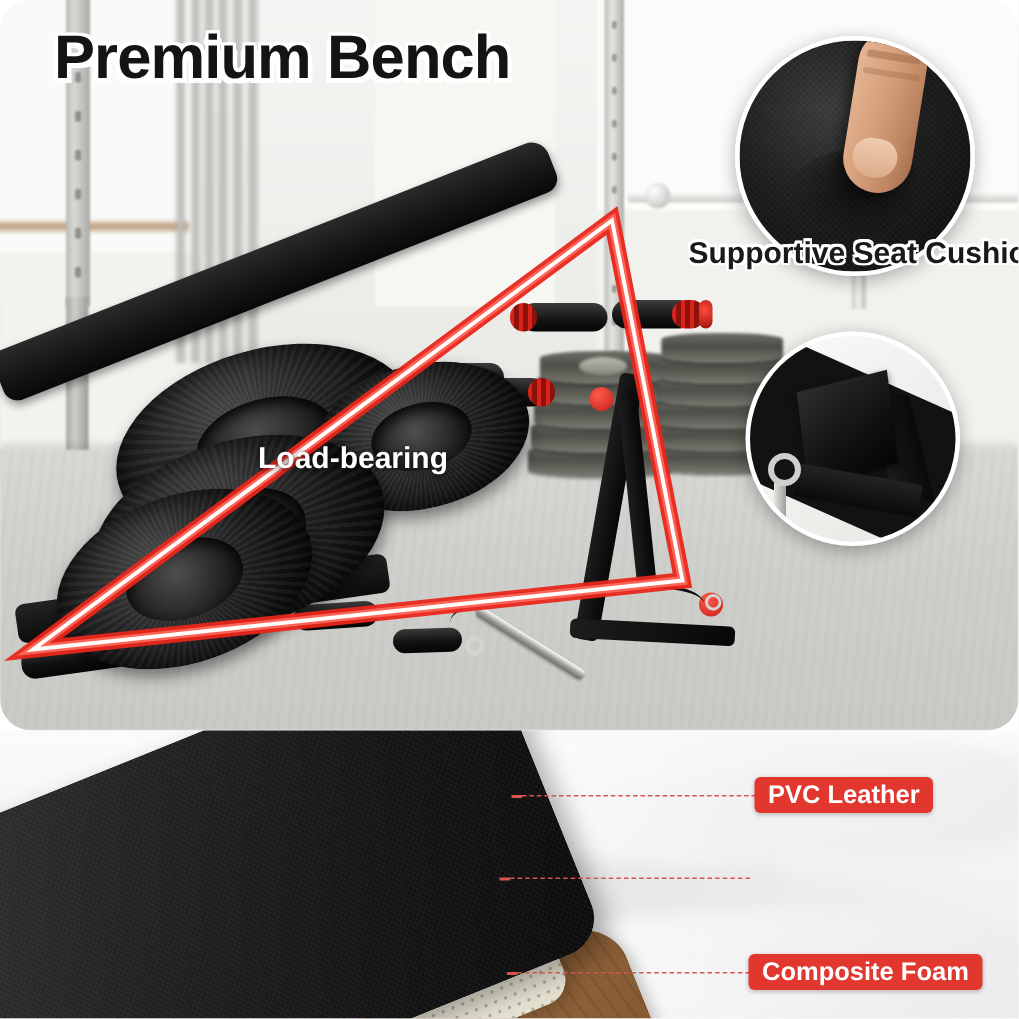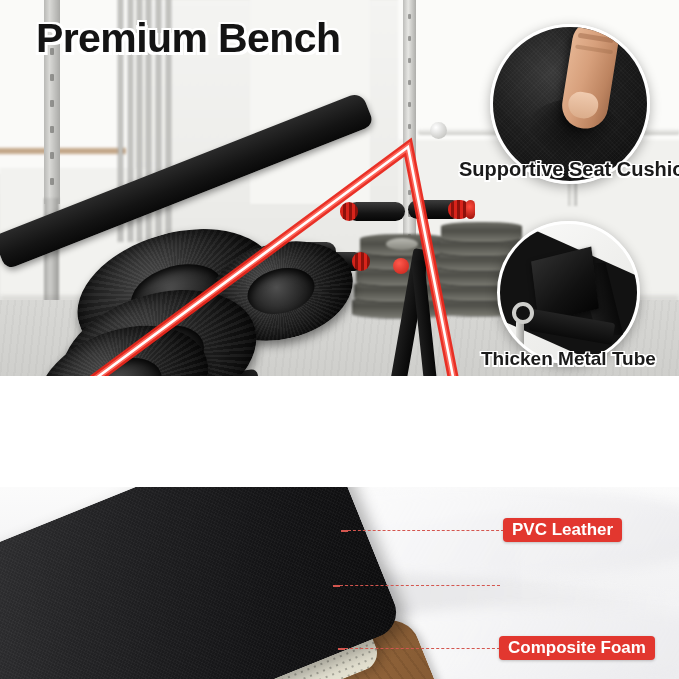--- a/index.html
+++ b/index.html
@@ -2,22 +2,22 @@
 <html><head>
 <meta charset="utf-8">
 <style>
   * { margin:0; padding:0; box-sizing:border-box; }
   html,body { width:679px; height:679px; overflow:hidden; background:#fff;
               font-family:"Liberation Sans", sans-serif; }
 
   #stage { position:relative; width:679px; height:679px; overflow:hidden; }
 
   
-  .scene-top { position:absolute; left:0; top:0; width:679px; height:376px;
-               overflow:hidden; background:#e9e9e7; }
+  .scene-top { position:absolute; left:0; top:0; width:679px; height:487px;
+               overflow:hidden; background:#e9e9e7;border-radius:21px; }
 
   
   .bg-wall { position:absolute; left:0; top:0; width:679px; height:330px;
              background:
                linear-gradient(180deg,#f4f4f2 0%,#ededea 55%,#e4e4e1 100%);
              filter:blur(1px); }
   .bg-floor { position:absolute; left:0; top:300px; width:679px; height:187px;
               background:
                 repeating-linear-gradient(96deg, rgba(160,160,158,.10) 0 2px, rgba(255,255,255,0) 2px 7px),
                 linear-gradient(180deg,#d8d8d5 0%,#cfcfcc 40%,#c9c9c6 100%);
@@ -385,20 +385,21 @@
         <polygon points="408,-43 455,197 22,243" stroke="#e8261b" stroke-width="11" opacity=".95"></polygon>
         <polygon points="408,-43 455,197 22,243" stroke="#ff6a5e" stroke-width="6" opacity=".9"></polygon>
         <polygon points="408,-43 455,197 22,243" stroke="#ffffff" stroke-width="2.6" opacity=".98"></polygon>
       </g>
     </svg>
 
     <div class="title">
       <div>Premium Bench</div>
     </div>
 
+    <div class="loadbearing">Load-bearing</div>
 
 
     <div class="callout cushion-c">
       <div class="cushion-tex"></div>
       <div class="dent"></div>
       <div class="finger">
         <div class="finger-kn1"></div>
         <div class="finger-kn2"></div>
         <div class="finger-nail"></div>
       </div>
@@ -406,21 +407,20 @@
     <div class="lbl-dark cushion-lbl">Supportive Seat Cushion</div>
 
     <div class="callout tube-c">
       <div class="tube-dark"></div>
       <div class="tube-side"></div>
       <div class="tube-face"></div>
       <div class="tube-leg"></div>
       <div class="tube-rod"></div>
       <div class="tube-knob"></div>
     </div>
-    <div class="lbl-dark tube-lbl">Thicken Metal Tube</div>
   </div>
 
   <div class="scene-bot">
 
     <div class="bot-wedge"></div>
     <div class="bot-wedge2"></div>
     <div class="bot-sheen" style="left:250px; top:0px; width:460px; height:90px;"></div>
     <div class="bot-sheen" style="left:330px; top:120px; width:400px; height:80px;"></div>
 
     <div class="slab slab-wood"></div>

